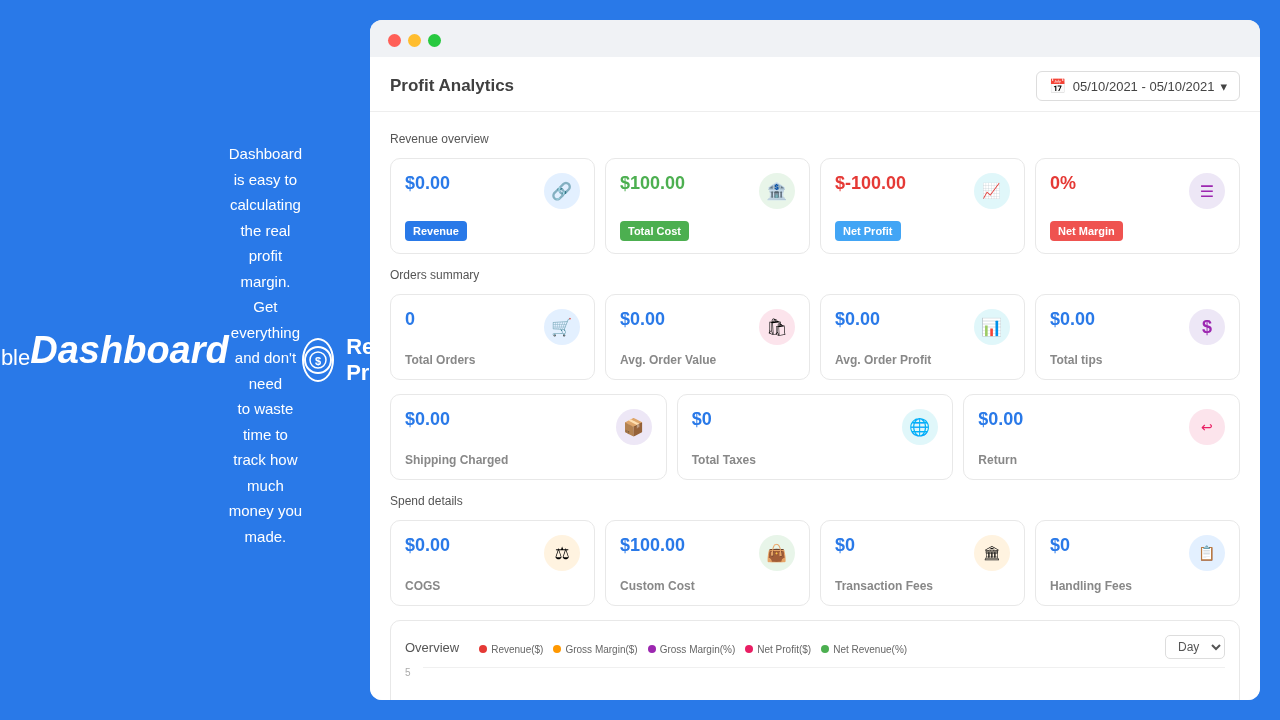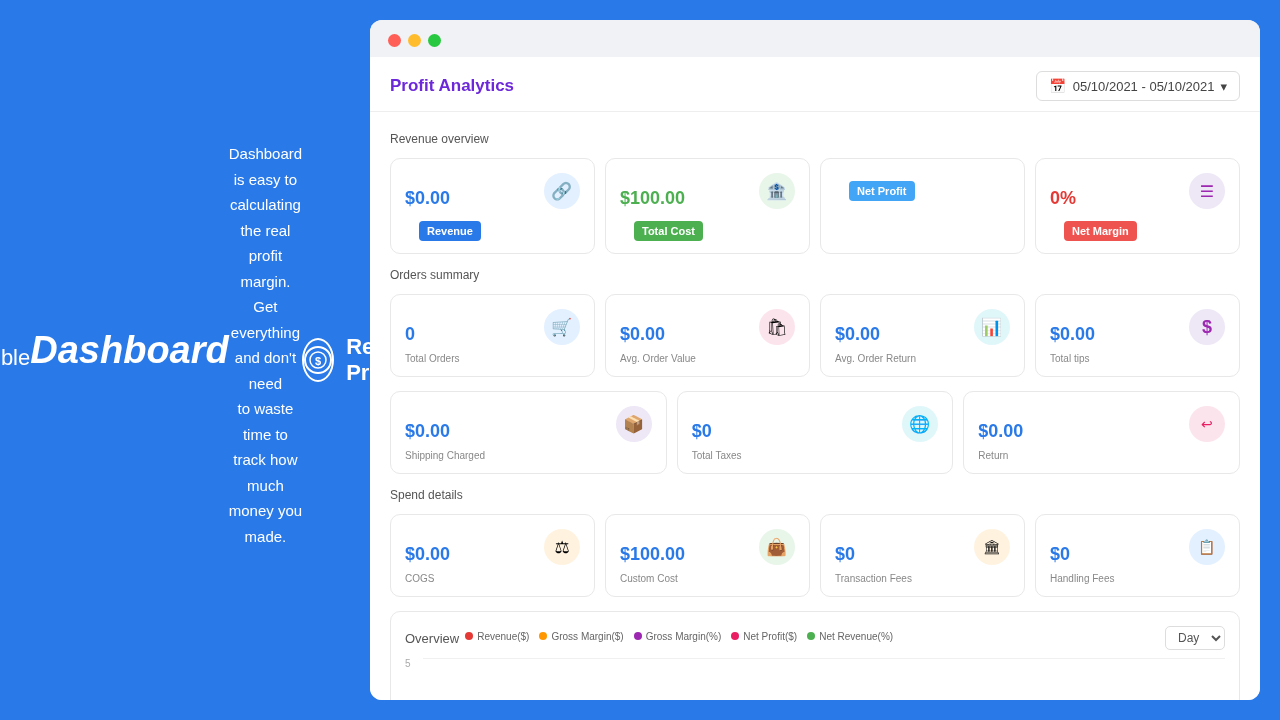--- a/index.html
+++ b/index.html
@@ -72,21 +72,21 @@
       padding: 0;
     }
 
     .dash-header {
       padding: 14px 20px 10px;
       display: flex;
       align-items: center;
       justify-content: space-between;
       border-bottom: 1px solid #eee;
     }
-    .dash-title { font-size: 17px; font-weight: 600; color: #6d28d9; }
+    .dash-title { font-size: 17px; font-weight: 600; color: #404040; }
     .date-picker {
       display: flex; align-items: center; gap: 6px;
       background: white; border: 1px solid #ddd;
       border-radius: 6px; padding: 6px 12px;
       font-size: 13px; color: #444; cursor: pointer;
     }
     .date-picker .cal-icon { font-size: 14px; color: #888; }
 
     .dash-body { padding: 14px 20px; }
 
@@ -112,39 +112,38 @@
     .card {
       background: white;
       border: 1px solid #e8e8e8;
       border-radius: 10px;
       padding: 14px 14px 12px;
       display: flex;
       flex-direction: column;
       gap: 4px;
       position: relative;
     }
-    .card-row { display: flex; align-items: flex-end; justify-content: space-between; }
+    .card-row { display: flex; align-items: flex-start; justify-content: space-between; }
     .card-value { font-size: 18px; font-weight: 700; }
     .card-label {
-      font-size: 10px; color: #888; margin-top: 4px;
+      font-size: 12px; color: #888; margin-top: 4px; font-weight: bold;
     }
     .card-icon {
       width: 36px; height: 36px; border-radius: 50%;
       display: flex; align-items: center; justify-content: center;
       font-size: 17px; flex-shrink: 0;
     }
     .card-badge {
       margin-top: 8px;
       border-radius: 4px;
       padding: 4px 8px;
       font-size: 11px;
       font-weight: 600;
       color: white;
       display: inline-block;
-      margin-left: 14px;
     }
 
     
     .blue { color: #2979e8; }
     .green { color: #4caf50; }
     .red-neg { color: #e53935; }
     .red-badge { color: #e53935; }
 
     .badge-blue { background: #2979e8; }
     .badge-green { background: #4caf50; }
@@ -244,20 +243,24 @@
 
         <div class="card">
           <div class="card-row">
             <span class="card-value green">$100.00</span>
             <div class="card-icon icon-bg-green">🏦</div>
           </div>
           <div><span class="card-badge badge-green">Total Cost</span></div>
         </div>
 
         <div class="card">
+          <div class="card-row">
+            <span class="card-value red-neg">$-100.00</span>
+            <div class="card-icon icon-bg-teal" style="font-size:15px">📈</div>
+          </div>
           <div><span class="card-badge badge-light-blue">Net Profit</span></div>
         </div>
 
         <div class="card">
           <div class="card-row">
             <span class="card-value red-badge">0%</span>
             <div class="card-icon icon-bg-purple" style="font-size:16px; color:#9c27b0">☰</div>
           </div>
           <div><span class="card-badge badge-red">Net Margin</span></div>
         </div>
@@ -277,21 +280,21 @@
             <span class="card-value blue">$0.00</span>
             <div class="card-icon icon-bg-pink">🛍</div>
           </div>
           <div class="card-label">Avg. Order Value</div>
         </div>
         <div class="card">
           <div class="card-row">
             <span class="card-value blue">$0.00</span>
             <div class="card-icon icon-bg-teal" style="color:#26c6da">📊</div>
           </div>
-          <div class="card-label">Avg. Order Return</div>
+          <div class="card-label">Avg. Order Profit</div>
         </div>
         <div class="card">
           <div class="card-row">
             <span class="card-value blue">$0.00</span>
             <div class="card-icon icon-bg-purple" style="color:#9c27b0; font-weight:bold; font-size:18px">$</div>
           </div>
           <div class="card-label">Total tips</div>
         </div>
       </div>
       <div class="cards-grid-3">
@@ -345,21 +348,21 @@
           <div class="card-row">
             <span class="card-value blue">$0</span>
             <div class="card-icon icon-bg-blue" style="font-size:14px">📋</div>
           </div>
           <div class="card-label">Handling Fees</div>
         </div>
       </div>
 
       <div class="chart-section">
         <div class="chart-header">
-          <div style="display:flex; align-items:flex-start; gap:6px; flex-wrap:wrap;">
+          <div style="display:flex; align-items:flex-end; gap:20px; flex-wrap:wrap;">
             <span class="chart-title">Overview</span>
             <div class="chart-legend">
               <div class="legend-item">
                 <div class="legend-dot" style="background:#e53935"></div>
                 <span>Revenue($)</span>
               </div>
               <div class="legend-item">
                 <div class="legend-dot" style="background:#ff9800"></div>
                 <span>Gross Margin($)</span>
               </div>

